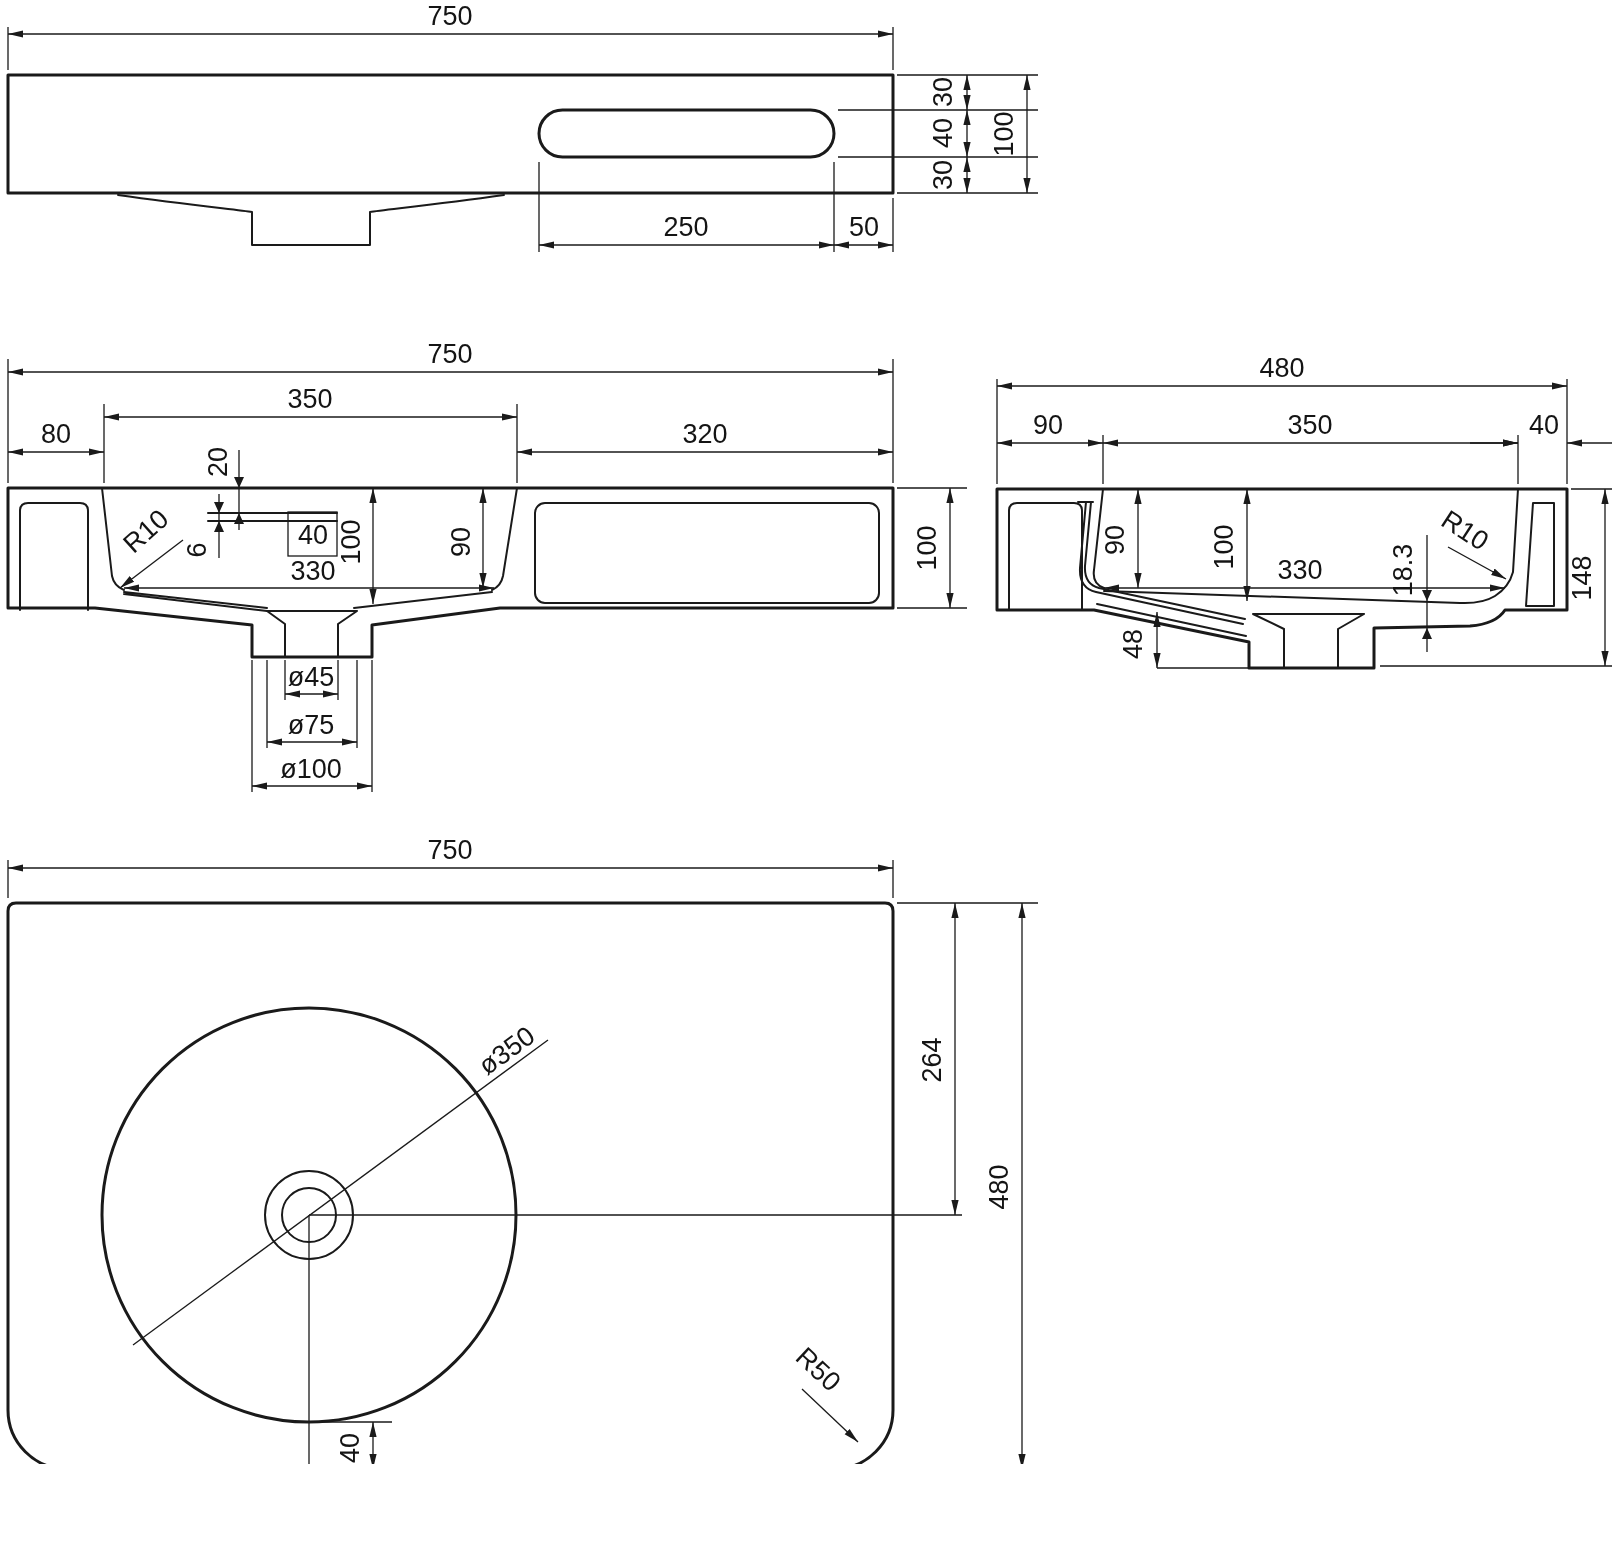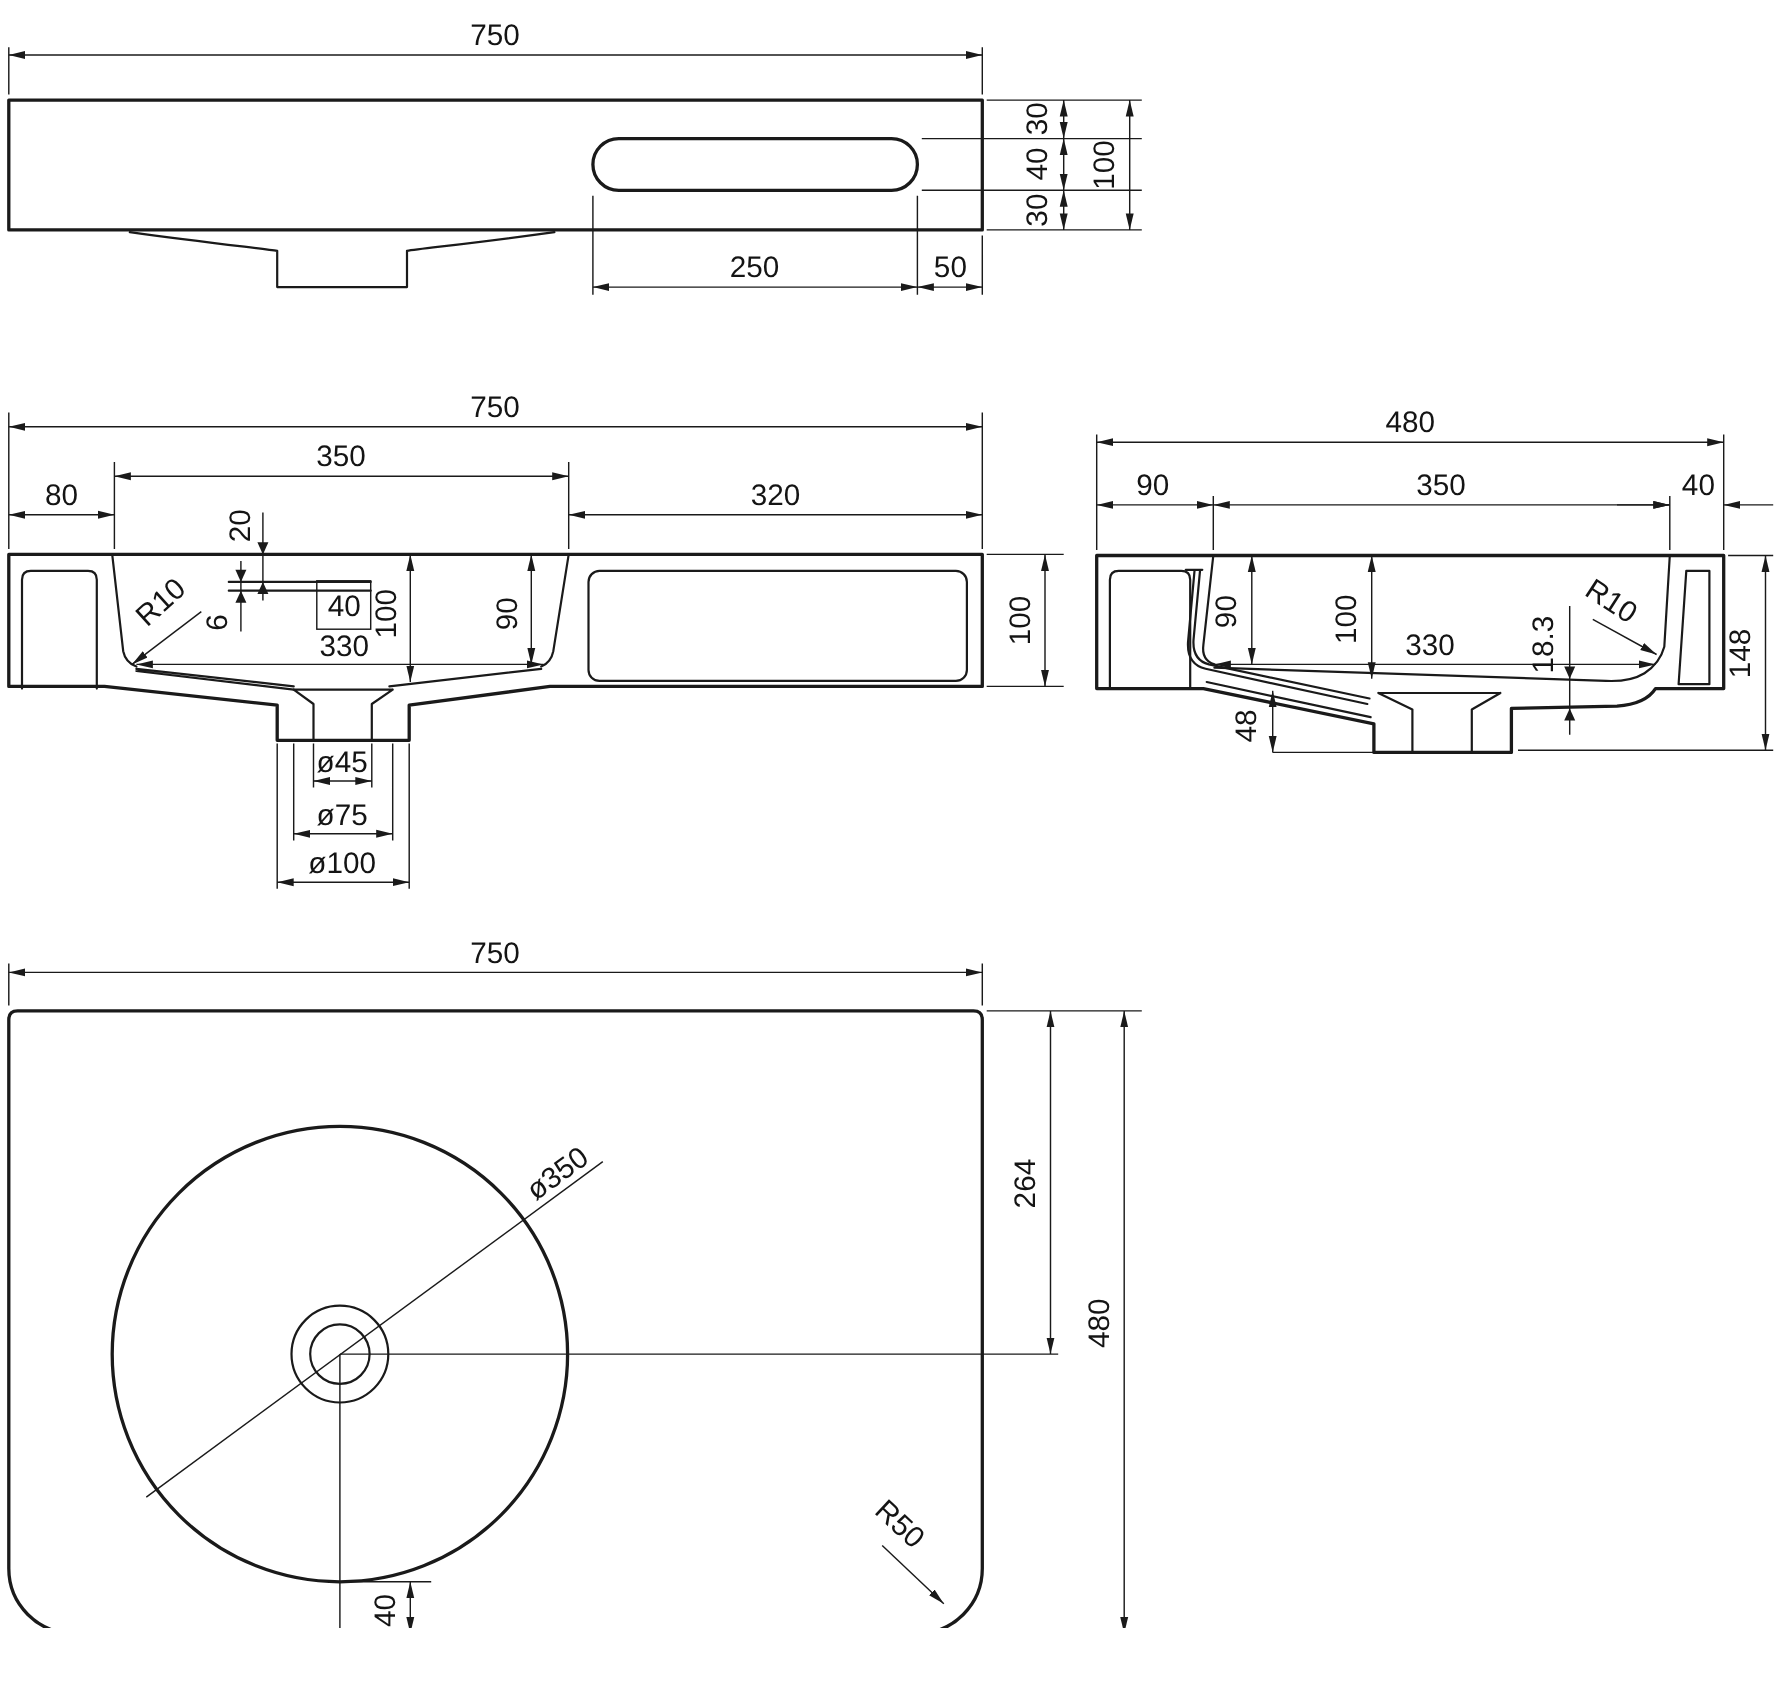--- a/index.html
+++ b/index.html
@@ -1,16 +1,16 @@
 <!DOCTYPE html>
 <html><head>
 <meta charset="utf-8">
 <style>
   html,body{margin:0;padding:0;background:#ffffff;}
-  .sheet{position:relative;width:1616px;height:1464px;background:#ffffff;overflow:hidden;margin-top:16px;}
+  .sheet{position:relative;width:1616px;height:1464px;background:#ffffff;overflow:hidden;}
   svg{position:absolute;left:0;top:0;}
   .thick{stroke:#1a1a1a;stroke-width:3;fill:none;stroke-linejoin:round;stroke-linecap:round;}
   .t2{stroke:#1a1a1a;stroke-width:2;fill:none;stroke-linejoin:round;stroke-linecap:round;}
   .thin{stroke:#1a1a1a;stroke-width:1.3;fill:none;}
   .dim{stroke:#1a1a1a;stroke-width:1.3;fill:none;}
   .arr{fill:#1a1a1a;stroke:none;}
   text{font-family:"Liberation Sans", sans-serif;font-size:27px;fill:#141414;text-anchor:middle;}
 </style>
 </head>
 <body>

